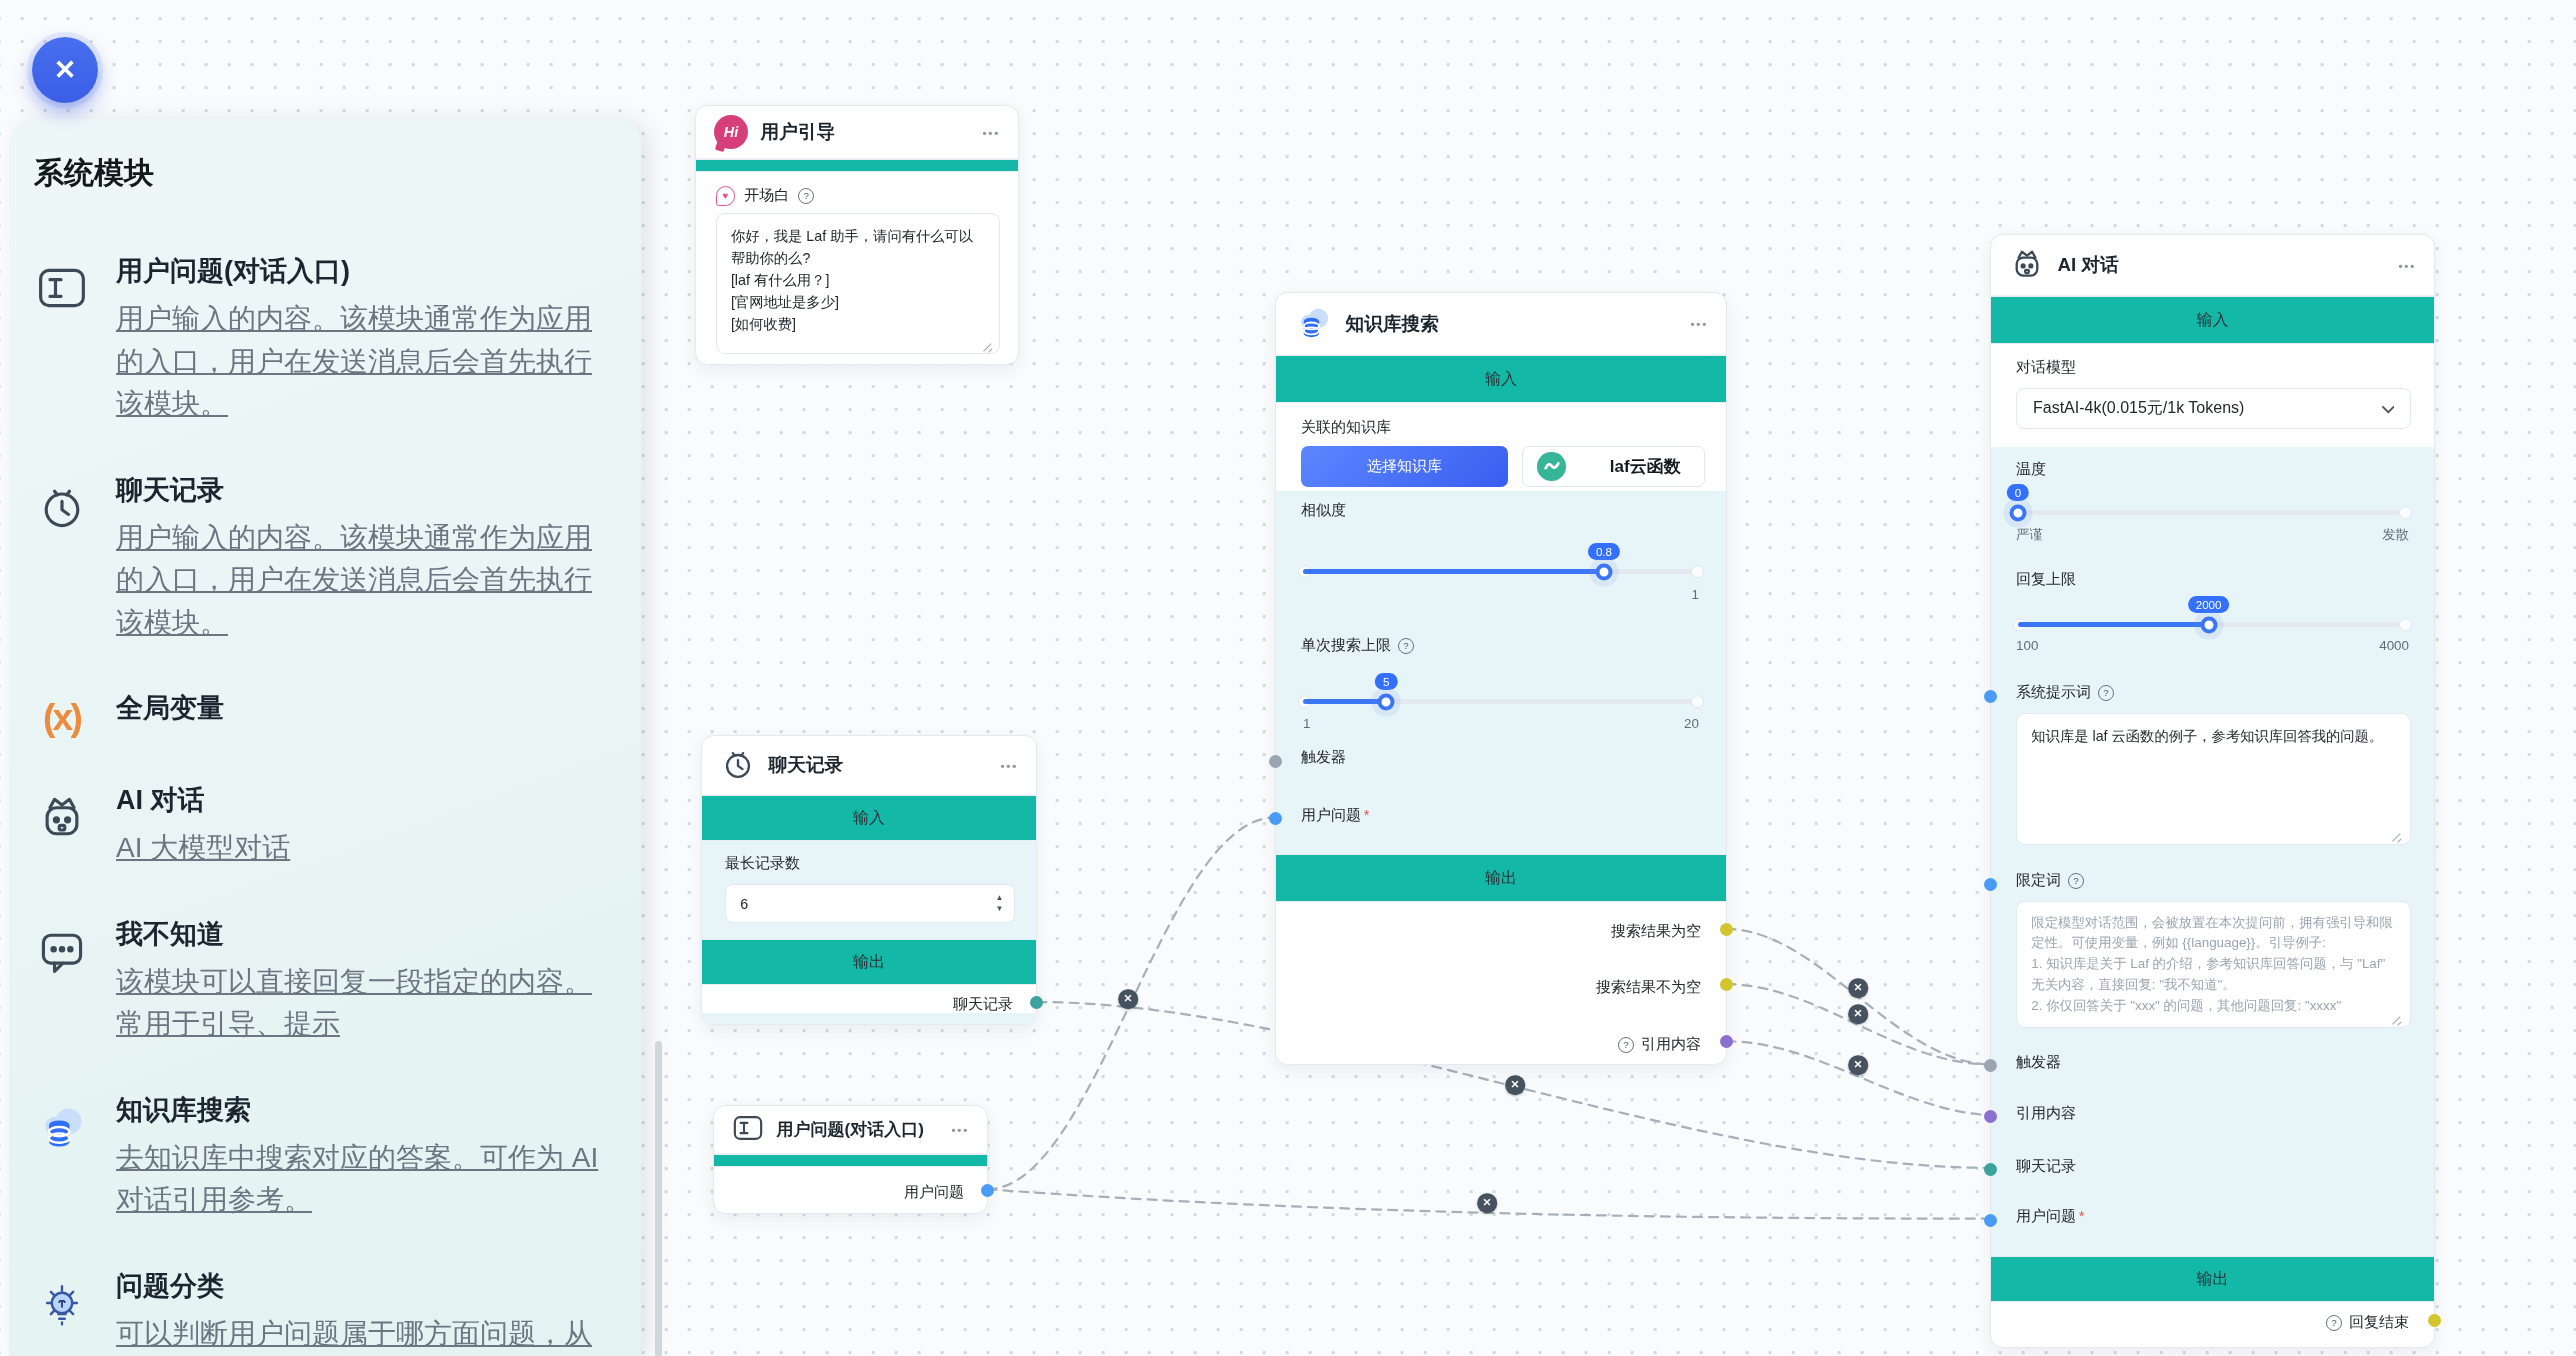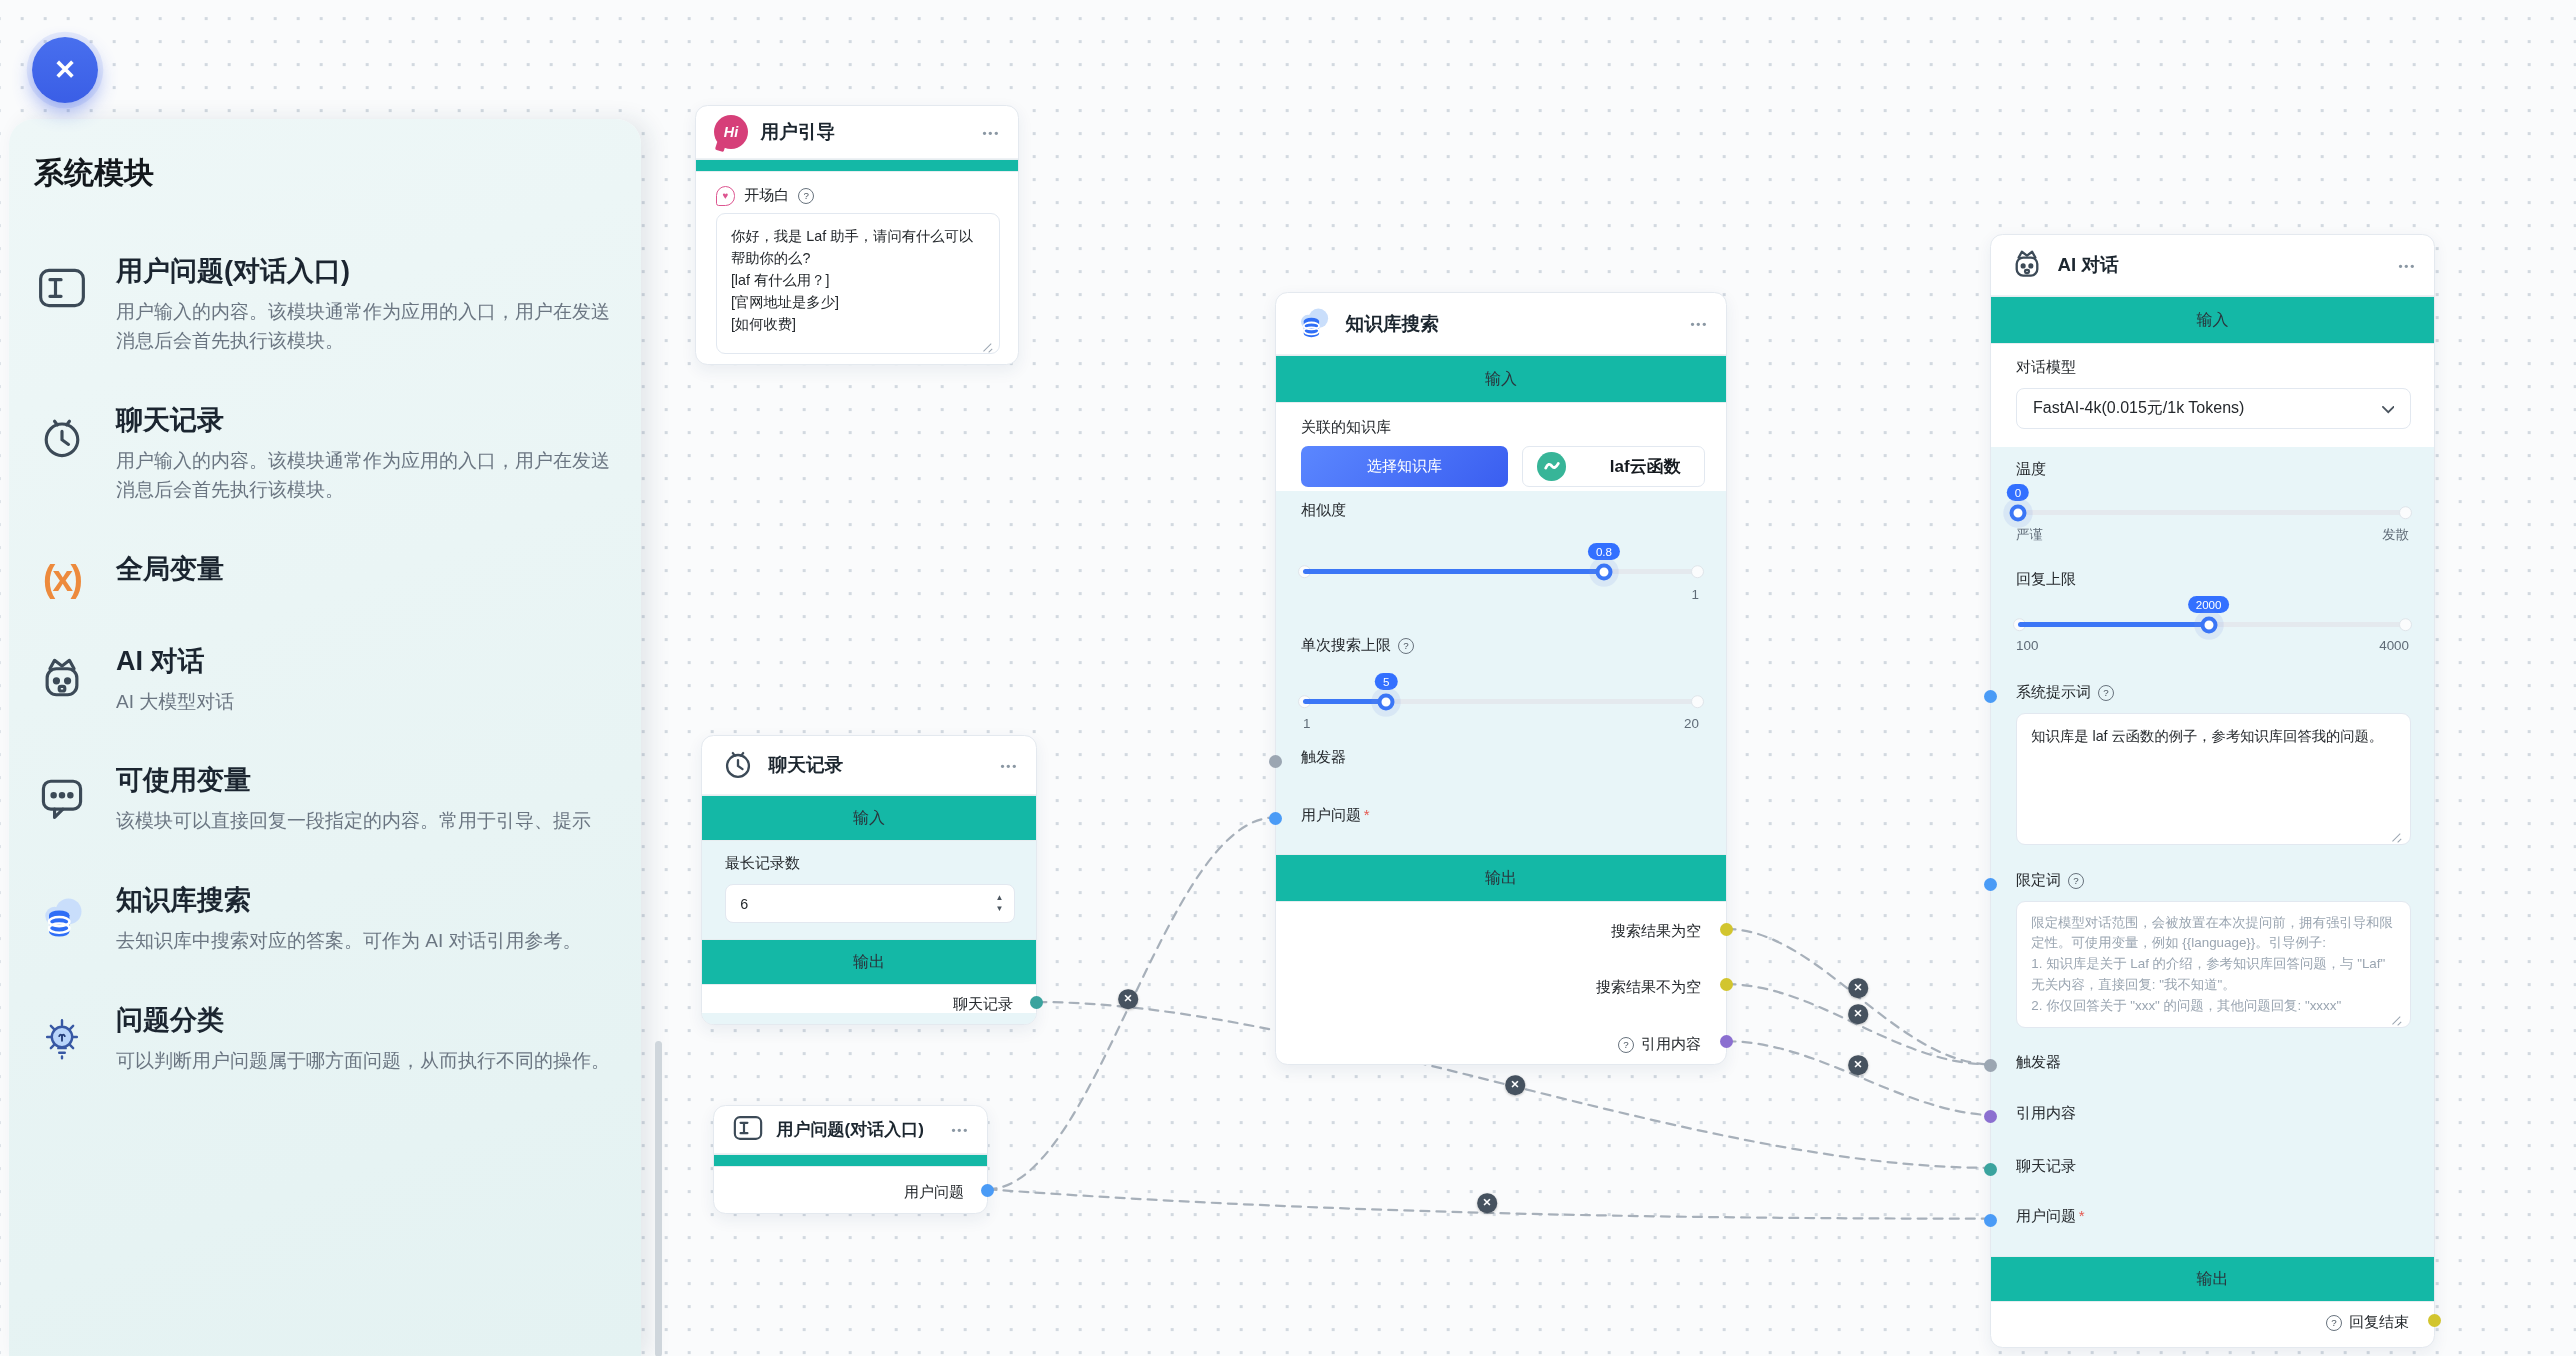--- a/index.html
+++ b/index.html
@@ -38,21 +38,21 @@
     position:absolute; left:9px; top:119px; width:632px; height:1238px; z-index:6;
     background:linear-gradient(160deg,#eef7f7 0%, #e4f2f2 100%);
     border-radius:25px 25px 0 0;
     box-shadow:9px 0 21.4px rgba(30,60,80,.10);
     padding:34px 30px 0 25px; overflow:hidden;
   }
   .sidebar-title { font-size:30px; font-weight:bold; color:#13181d; margin-bottom:59px; }
   .mod-item { display:flex; gap:27px; margin-bottom:46px; cursor:grab; }
   .mod-icon { flex:0 0 55px; display:flex; align-items:flex-start; justify-content:center; padding-top:9px; }
   .mod-title { font-size:27px; font-weight:600; color:#1b2530; margin-bottom:9px; }
-  .mod-desc { font-size:19px; color:#6b7682; line-height:1.52; }
+  .mod-desc { font-size:28px; color:#6b7682; line-height:1.52;text-decoration:underline; }
   .var-glyph { font-size:37px; font-weight:bold; color:#ed8a3c; letter-spacing:-2.7px; line-height:1; }
   .sidebar-scroll { position:absolute; left:655px; top:1041px; width:7.1px; height:316px; background:#cfd6dc; border-radius:3.6px; z-index:7; }
 
   
   .node {
     position:absolute; z-index:3; background:#fff; border:0.9px solid #e4e9ef; border-radius:12.5px;
     box-shadow:0 5.3px 16px rgba(25,55,100,.07); font-size:15px;
   }
   .node-header { position:absolute; left:0; top:0; right:0; display:flex; align-items:center; gap:12.5px; padding:0 18px; border-bottom:0.9px solid #eef2f5; }
   .node-title { font-size:18.7px; font-weight:600; color:#1c262f; flex:1; }
@@ -229,21 +229,21 @@
     <div class="mod-icon">
       <svg width="52" height="52" viewBox="0 0 56 56" fill="none" stroke="#3c4a57" stroke-width="3.4" stroke-linecap="round" stroke-linejoin="round">
         <rect x="8" y="11" width="40" height="30" rx="8"></rect>
           <path d="M20 41 v9 l9 -9"></path>
         <circle cx="19" cy="26" r="1.8" fill="#3c4a57"></circle>
           <circle cx="28" cy="26" r="1.8" fill="#3c4a57"></circle>
           <circle cx="37" cy="26" r="1.8" fill="#3c4a57"></circle>
       </svg>
     </div>
     <div>
-      <div class="mod-title">可使用变量</div>
+      <div class="mod-title">我不知道</div>
       <div class="mod-desc">该模块可以直接回复一段指定的内容。常用于引导、提示</div>
     </div>
   </div>
 
   <div class="mod-item">
     <div class="mod-icon">
       <svg width="52" height="52" viewBox="0 0 56 56" fill="none">
         <circle cx="35" cy="22" r="14" fill="#c9defb"></circle>
           <circle cx="20" cy="27" r="10" fill="#c9defb"></circle>
         <path d="M14 26 h22 v18 a11 5 0 0 1 -22 0 z" fill="#2f6ef6"></path>

